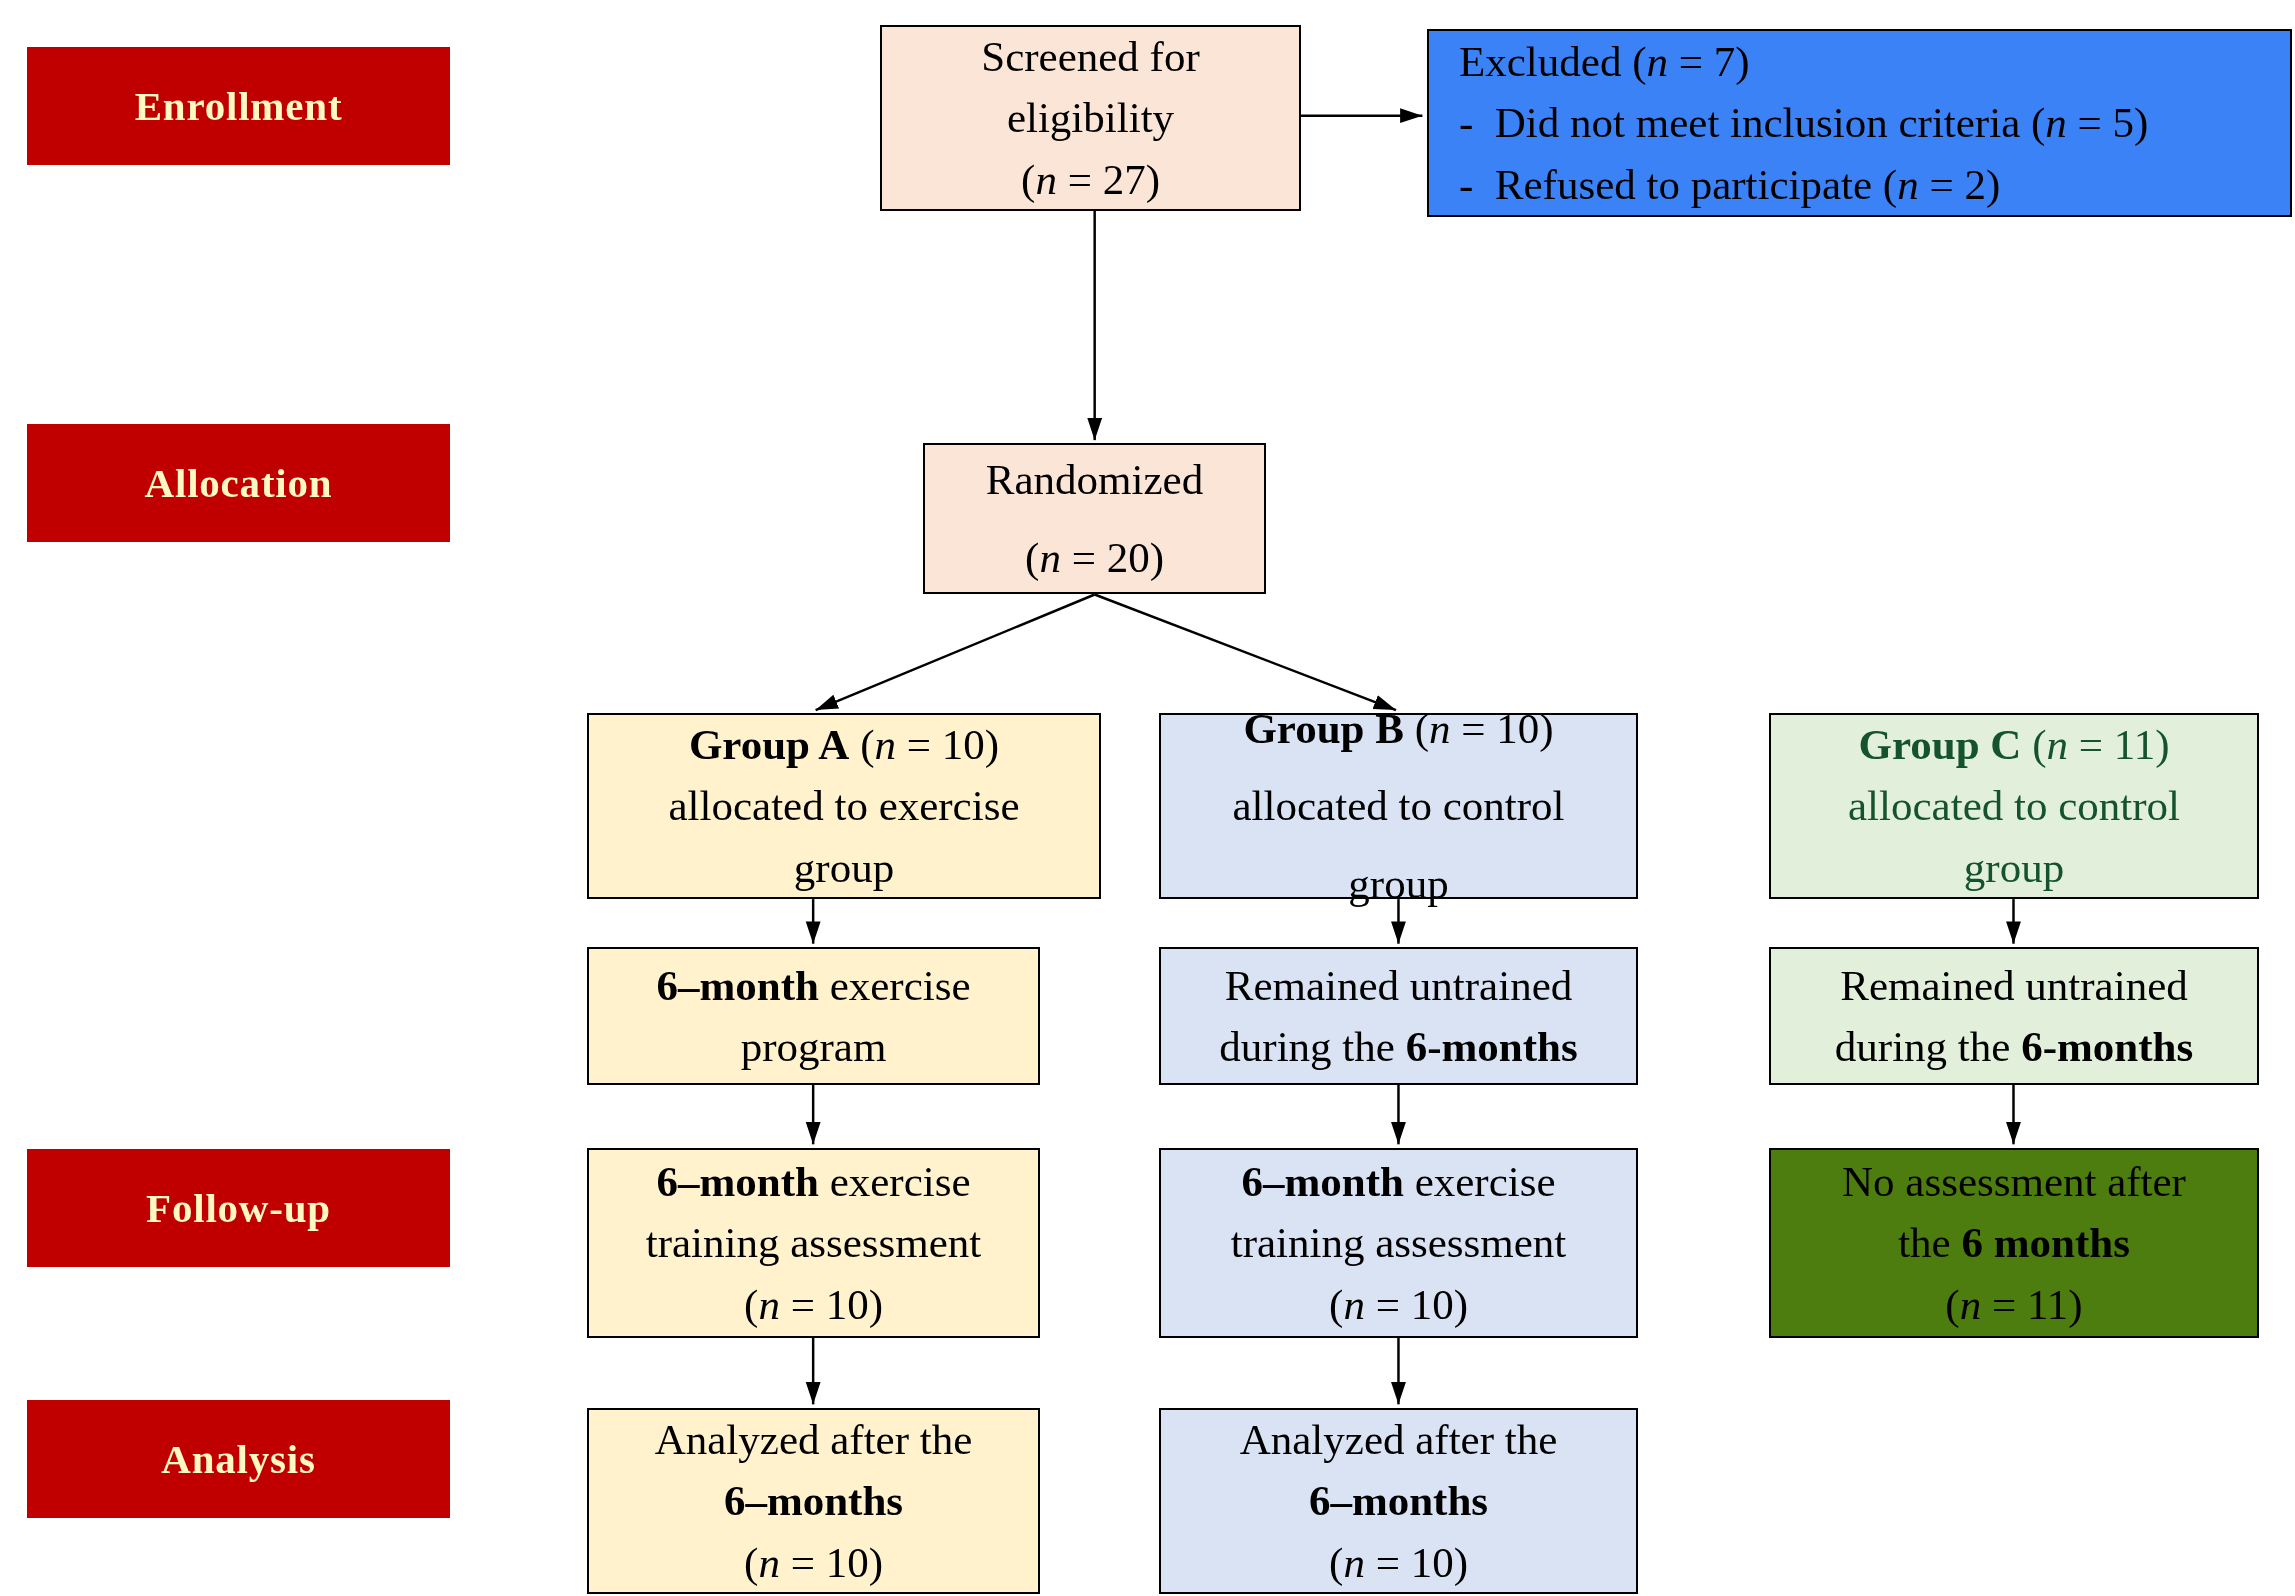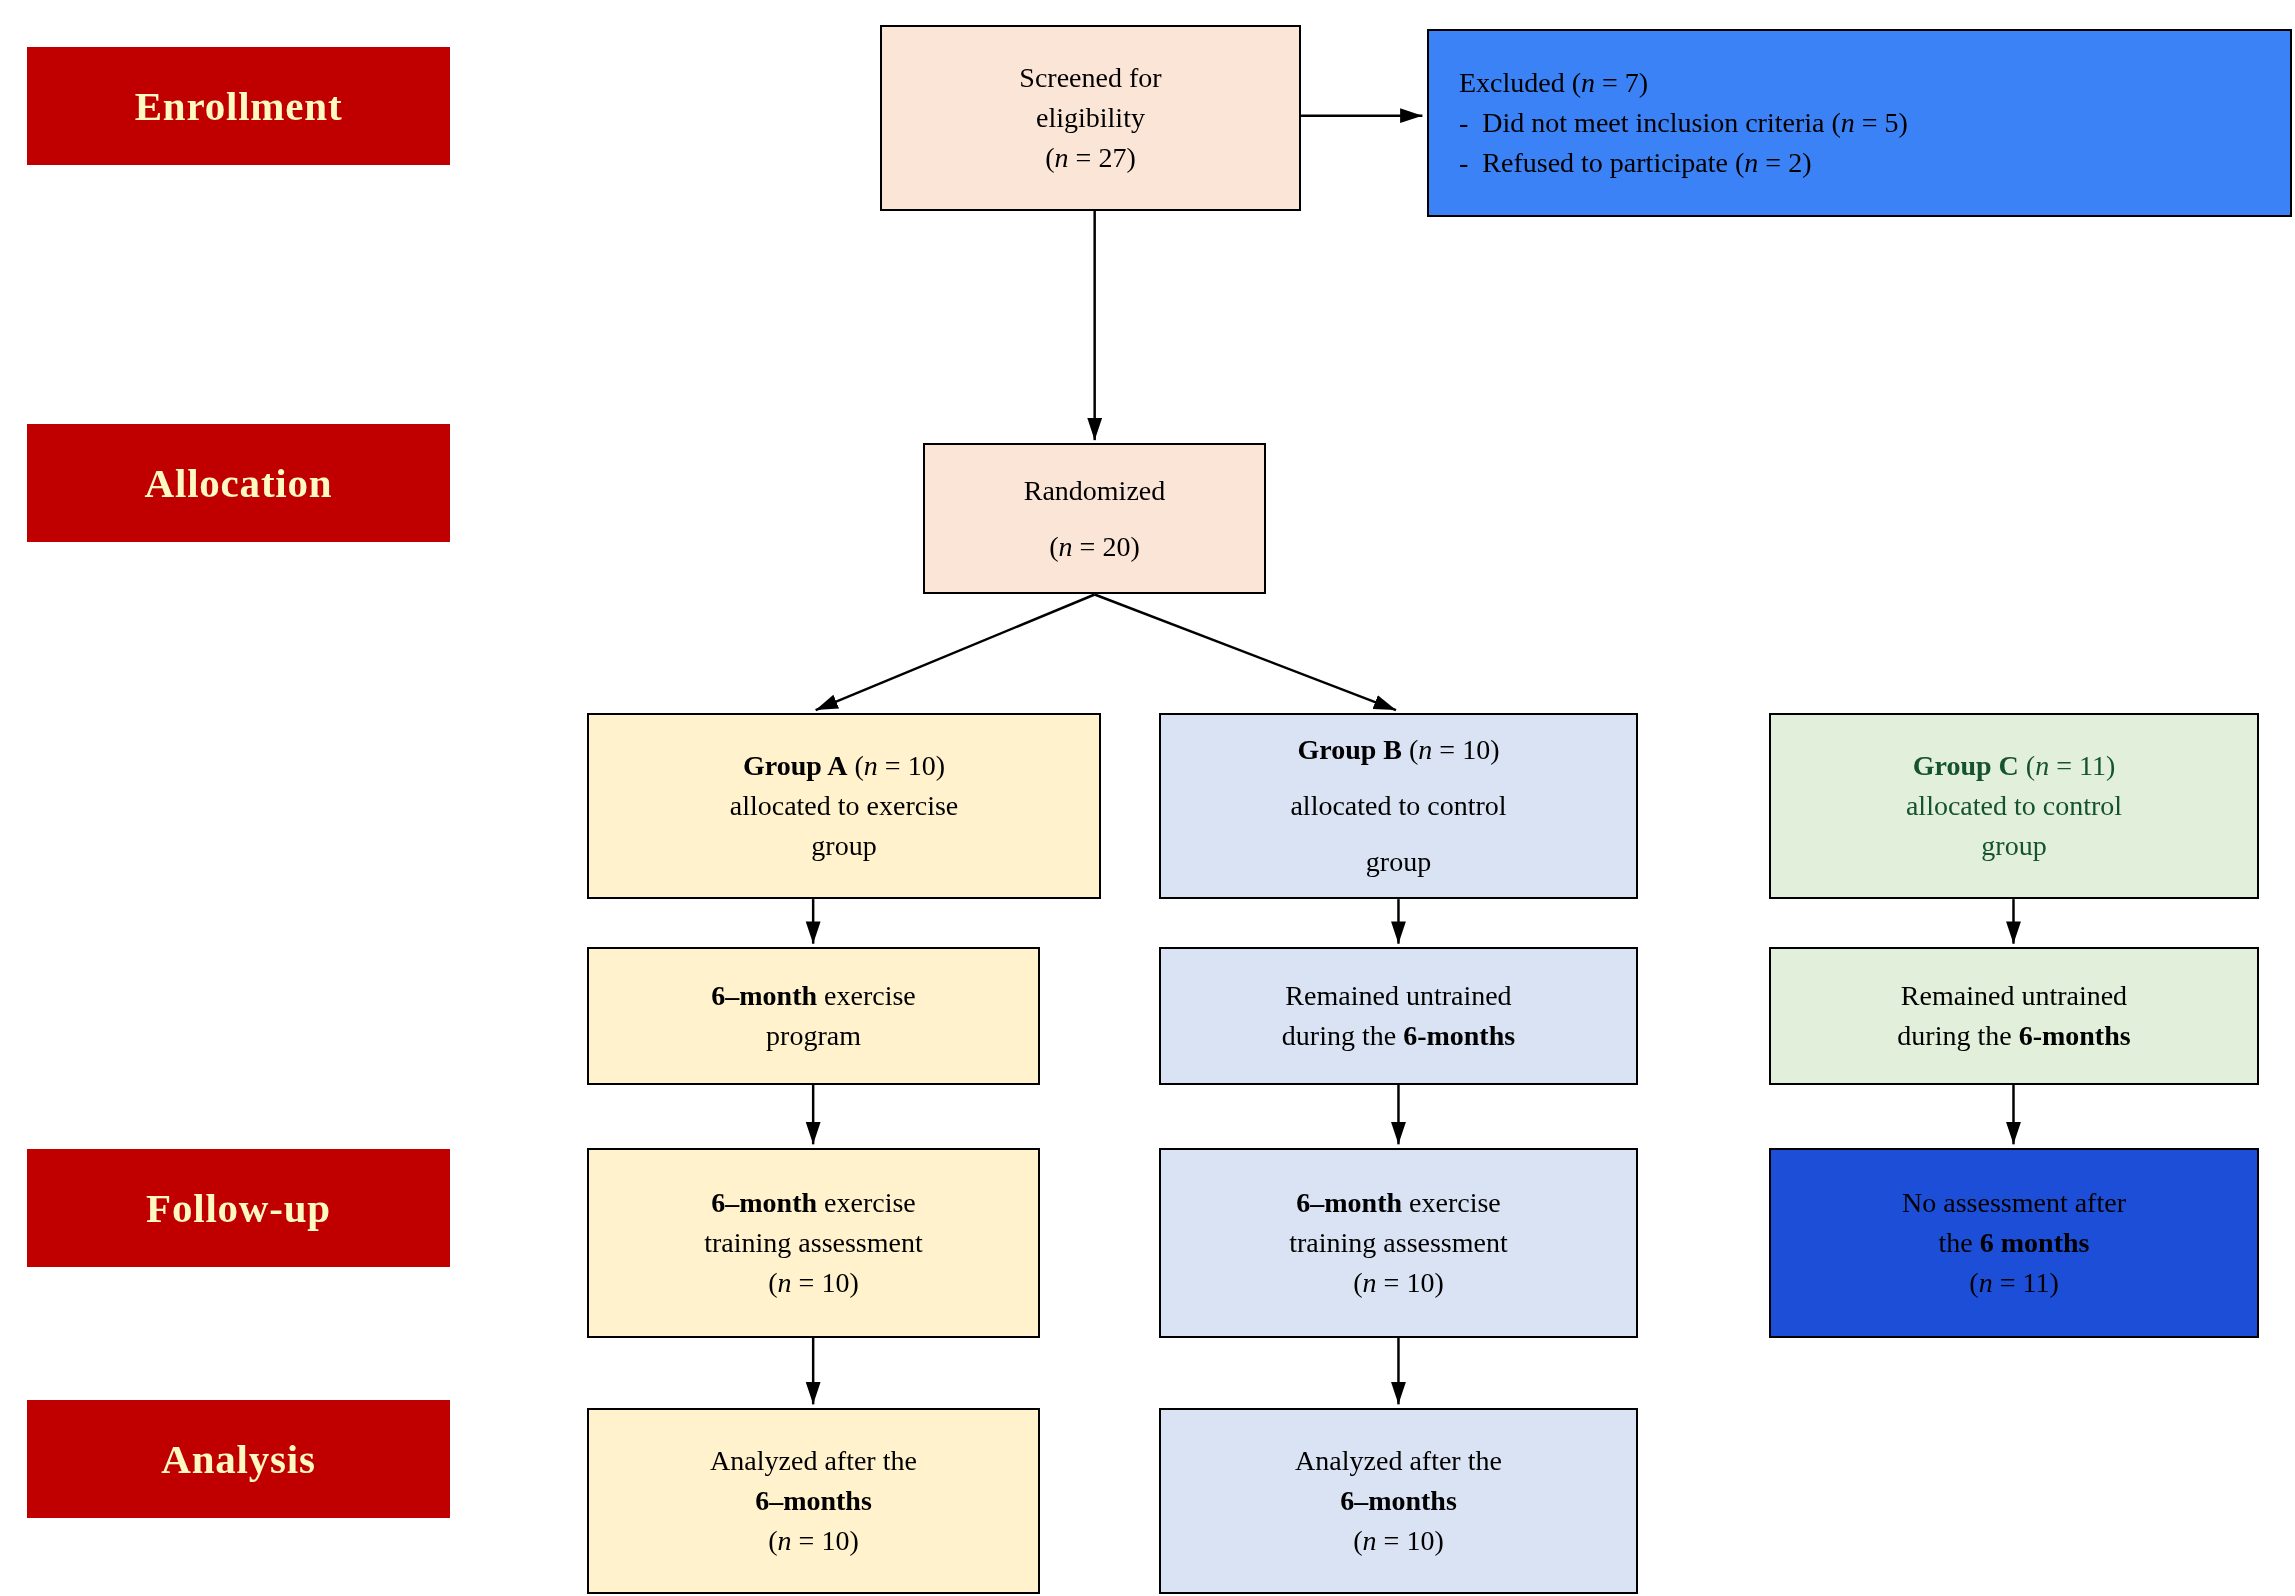--- a/index.html
+++ b/index.html
@@ -14,21 +14,21 @@
   .stage{
     position:absolute;
     display:flex;align-items:center;justify-content:center;
     color:#fef9c3;font-weight:700;font-size:41px;letter-spacing:0.8px;
   }
   .node{
     position:absolute;box-sizing:border-box;
     border:2.5px solid #000000;
     display:flex;flex-direction:column;align-items:center;justify-content:center;
     text-align:center;color:#000000;
-    font-size:28px;line-height:1.42;
+    font-size:43px;line-height:1.42;
   }
   .node.left{align-items:flex-start;text-align:left;padding-left:30px;padding-right:10px;}
   .ln{white-space:pre-wrap;}
   .b{font-weight:700;}
   .i{font-style:italic;}
 </style>
 </head>
 <body>
 
 <div id="canvas">
@@ -107,21 +107,21 @@
     <div class="node" style="left: 587px; top: 1148px; width: 453px; height: 190px; background: rgb(255, 242, 204); border-color: rgb(0, 0, 0); color: rgb(0, 0, 0);">
       <div class="ln"><span class="b">6–month</span><span> exercise</span></div>
       <div class="ln"><span>training assessment</span></div>
       <div class="ln"><span>(</span><span class="i">n</span><span> = 10)</span></div>
     </div>
     <div class="node" style="left: 1159px; top: 1148px; width: 479px; height: 190px; background: rgb(218, 227, 243); border-color: rgb(0, 0, 0); color: rgb(0, 0, 0);">
       <div class="ln"><span class="b">6–month</span><span> exercise</span></div>
       <div class="ln"><span>training assessment</span></div>
       <div class="ln"><span>(</span><span class="i">n</span><span> = 10)</span></div>
     </div>
-    <div class="node" style="left: 1769px; top: 1148px; width: 490px; height: 190px; background: #1d4ed8; border-color: rgb(0, 0, 0); color: rgb(0, 0, 0);">
+    <div class="node" style="left: 1769px; top: 1148px; width: 490px; height: 190px; background: #4d7c0f; border-color: rgb(0, 0, 0); color: rgb(0, 0, 0);">
       <div class="ln"><span>No assessment after</span></div>
       <div class="ln"><span>the </span><span class="b">6 months</span></div>
       <div class="ln"><span>(</span><span class="i">n</span><span> = 11)</span></div>
     </div>
     <div class="node" style="left: 587px; top: 1408px; width: 453px; height: 186px; background: rgb(255, 242, 204); border-color: rgb(0, 0, 0); color: rgb(0, 0, 0);">
       <div class="ln"><span>Analyzed after the</span></div>
       <div class="ln"><span class="b">6–months</span></div>
       <div class="ln"><span>(</span><span class="i">n</span><span> = 10)</span></div>
     </div>
     <div class="node" style="left: 1159px; top: 1408px; width: 479px; height: 186px; background: rgb(218, 227, 243); border-color: rgb(0, 0, 0); color: rgb(0, 0, 0);">

